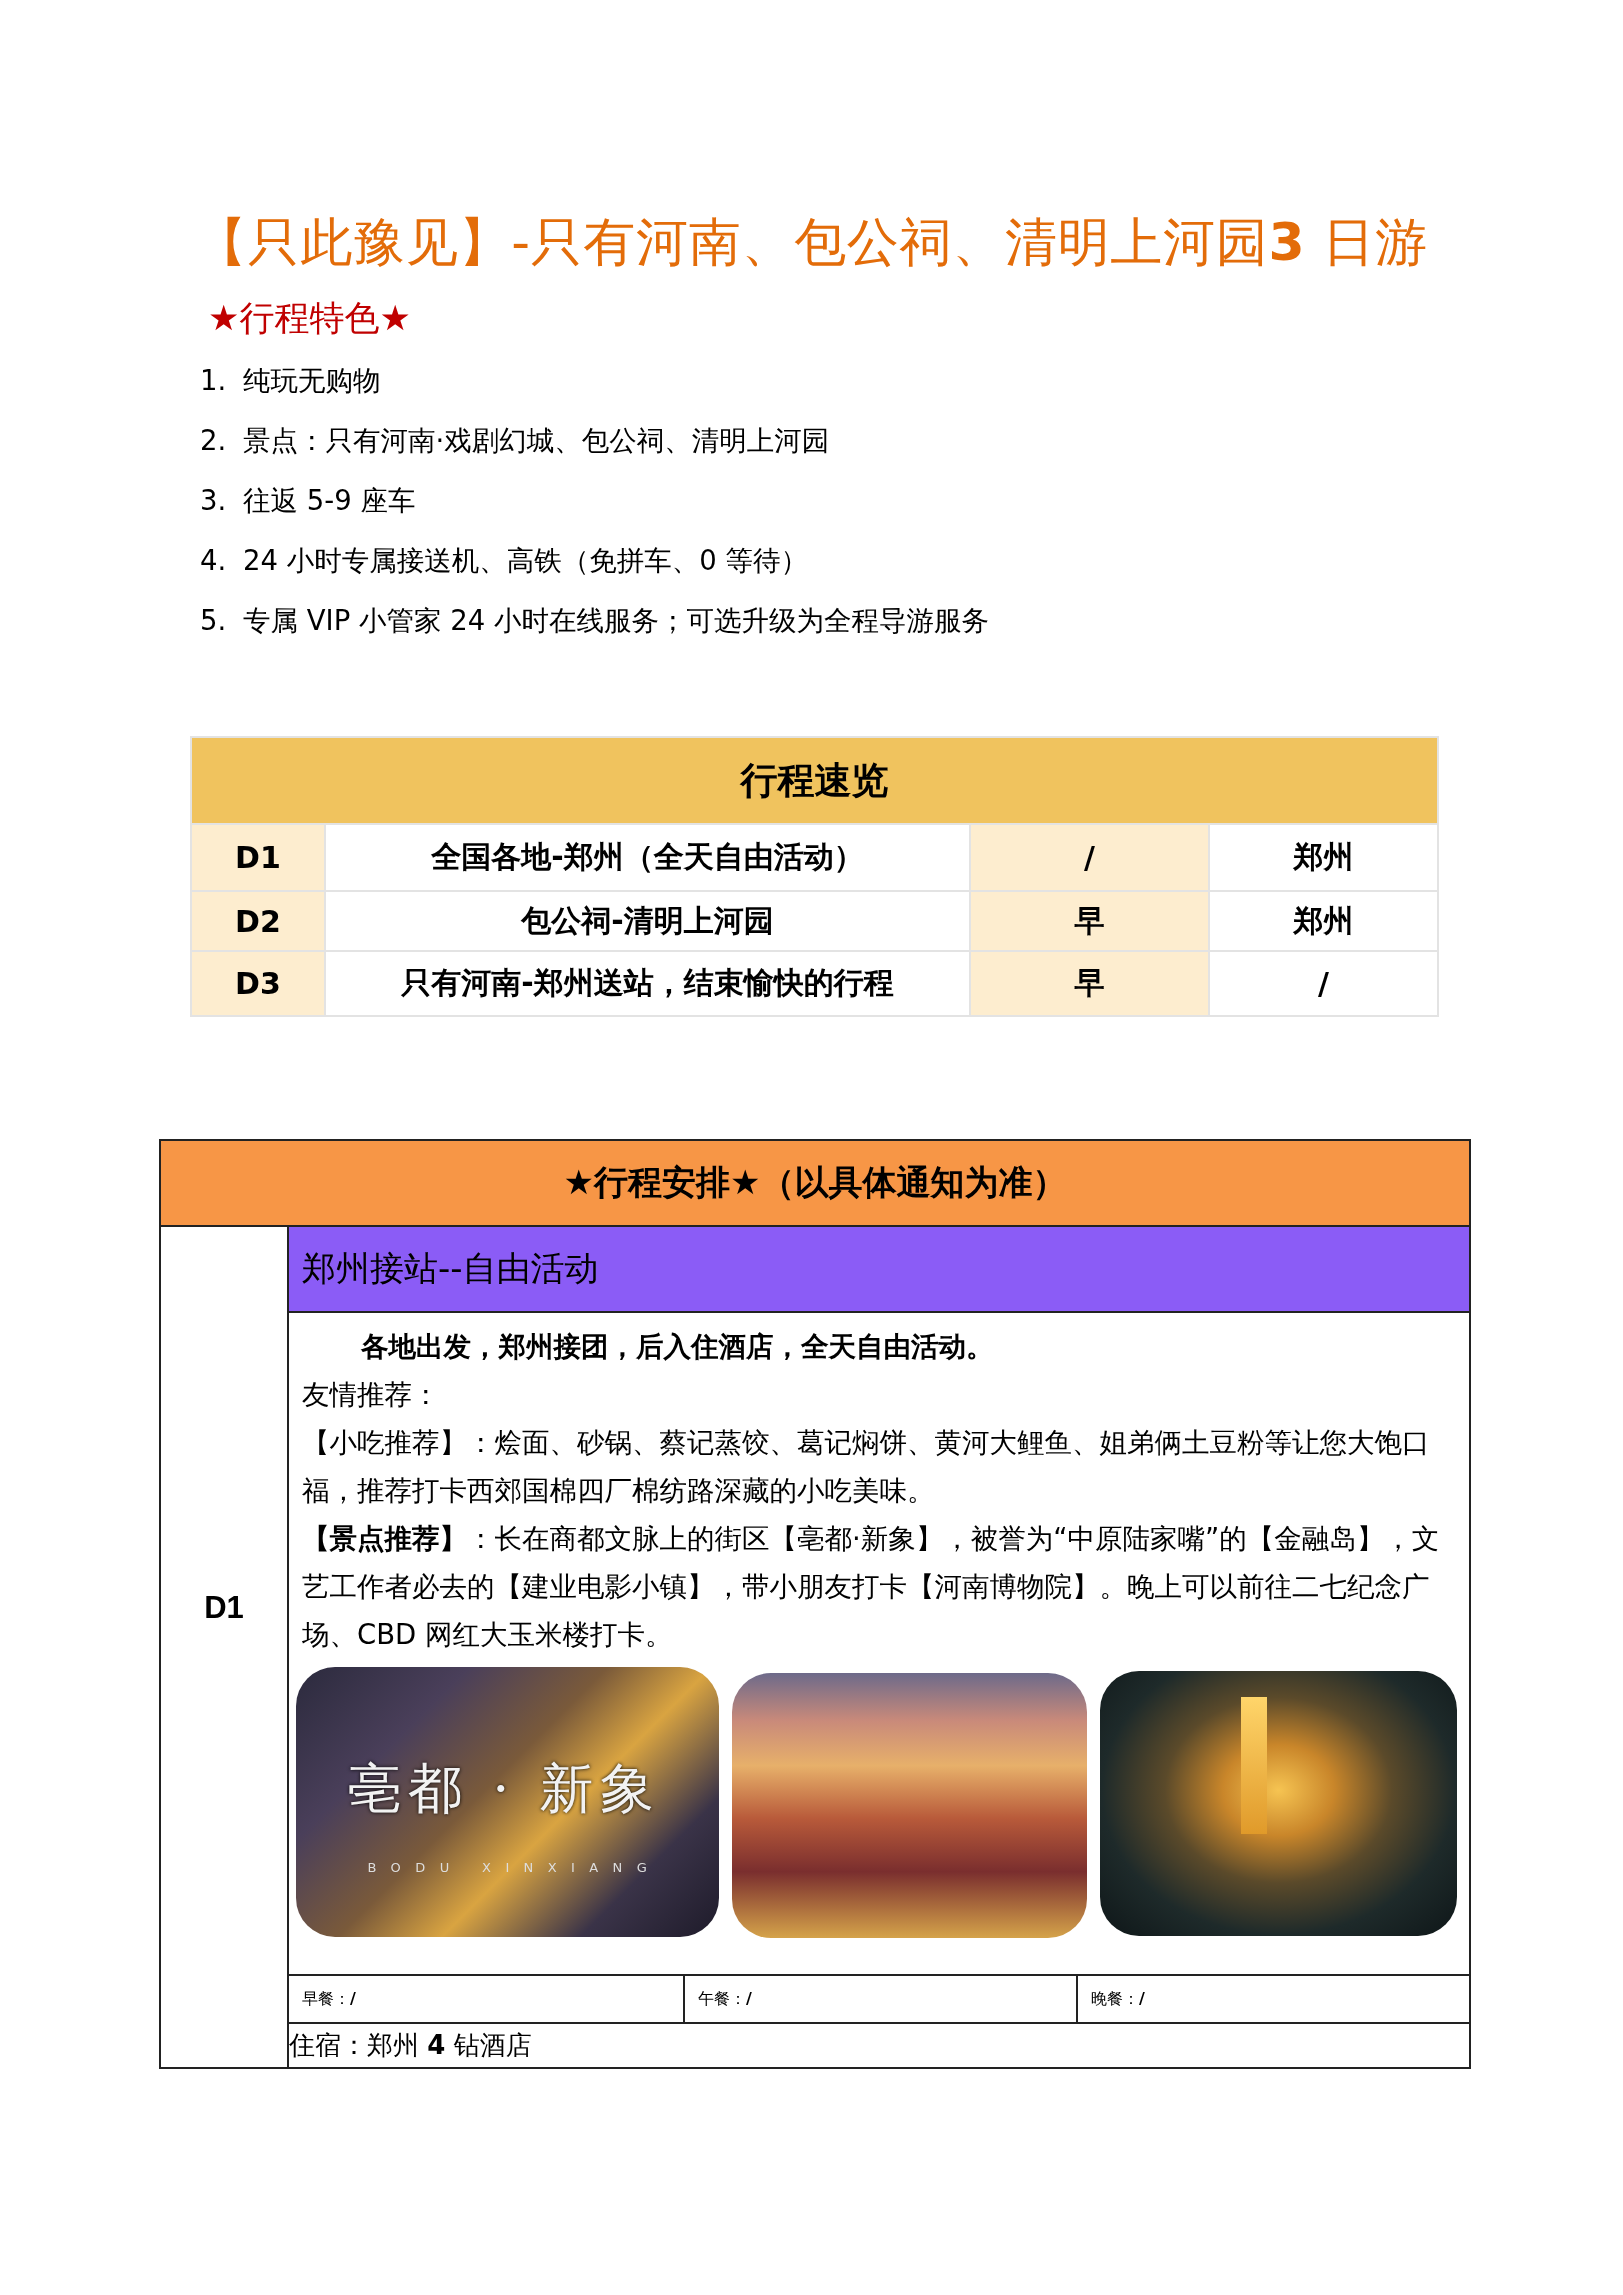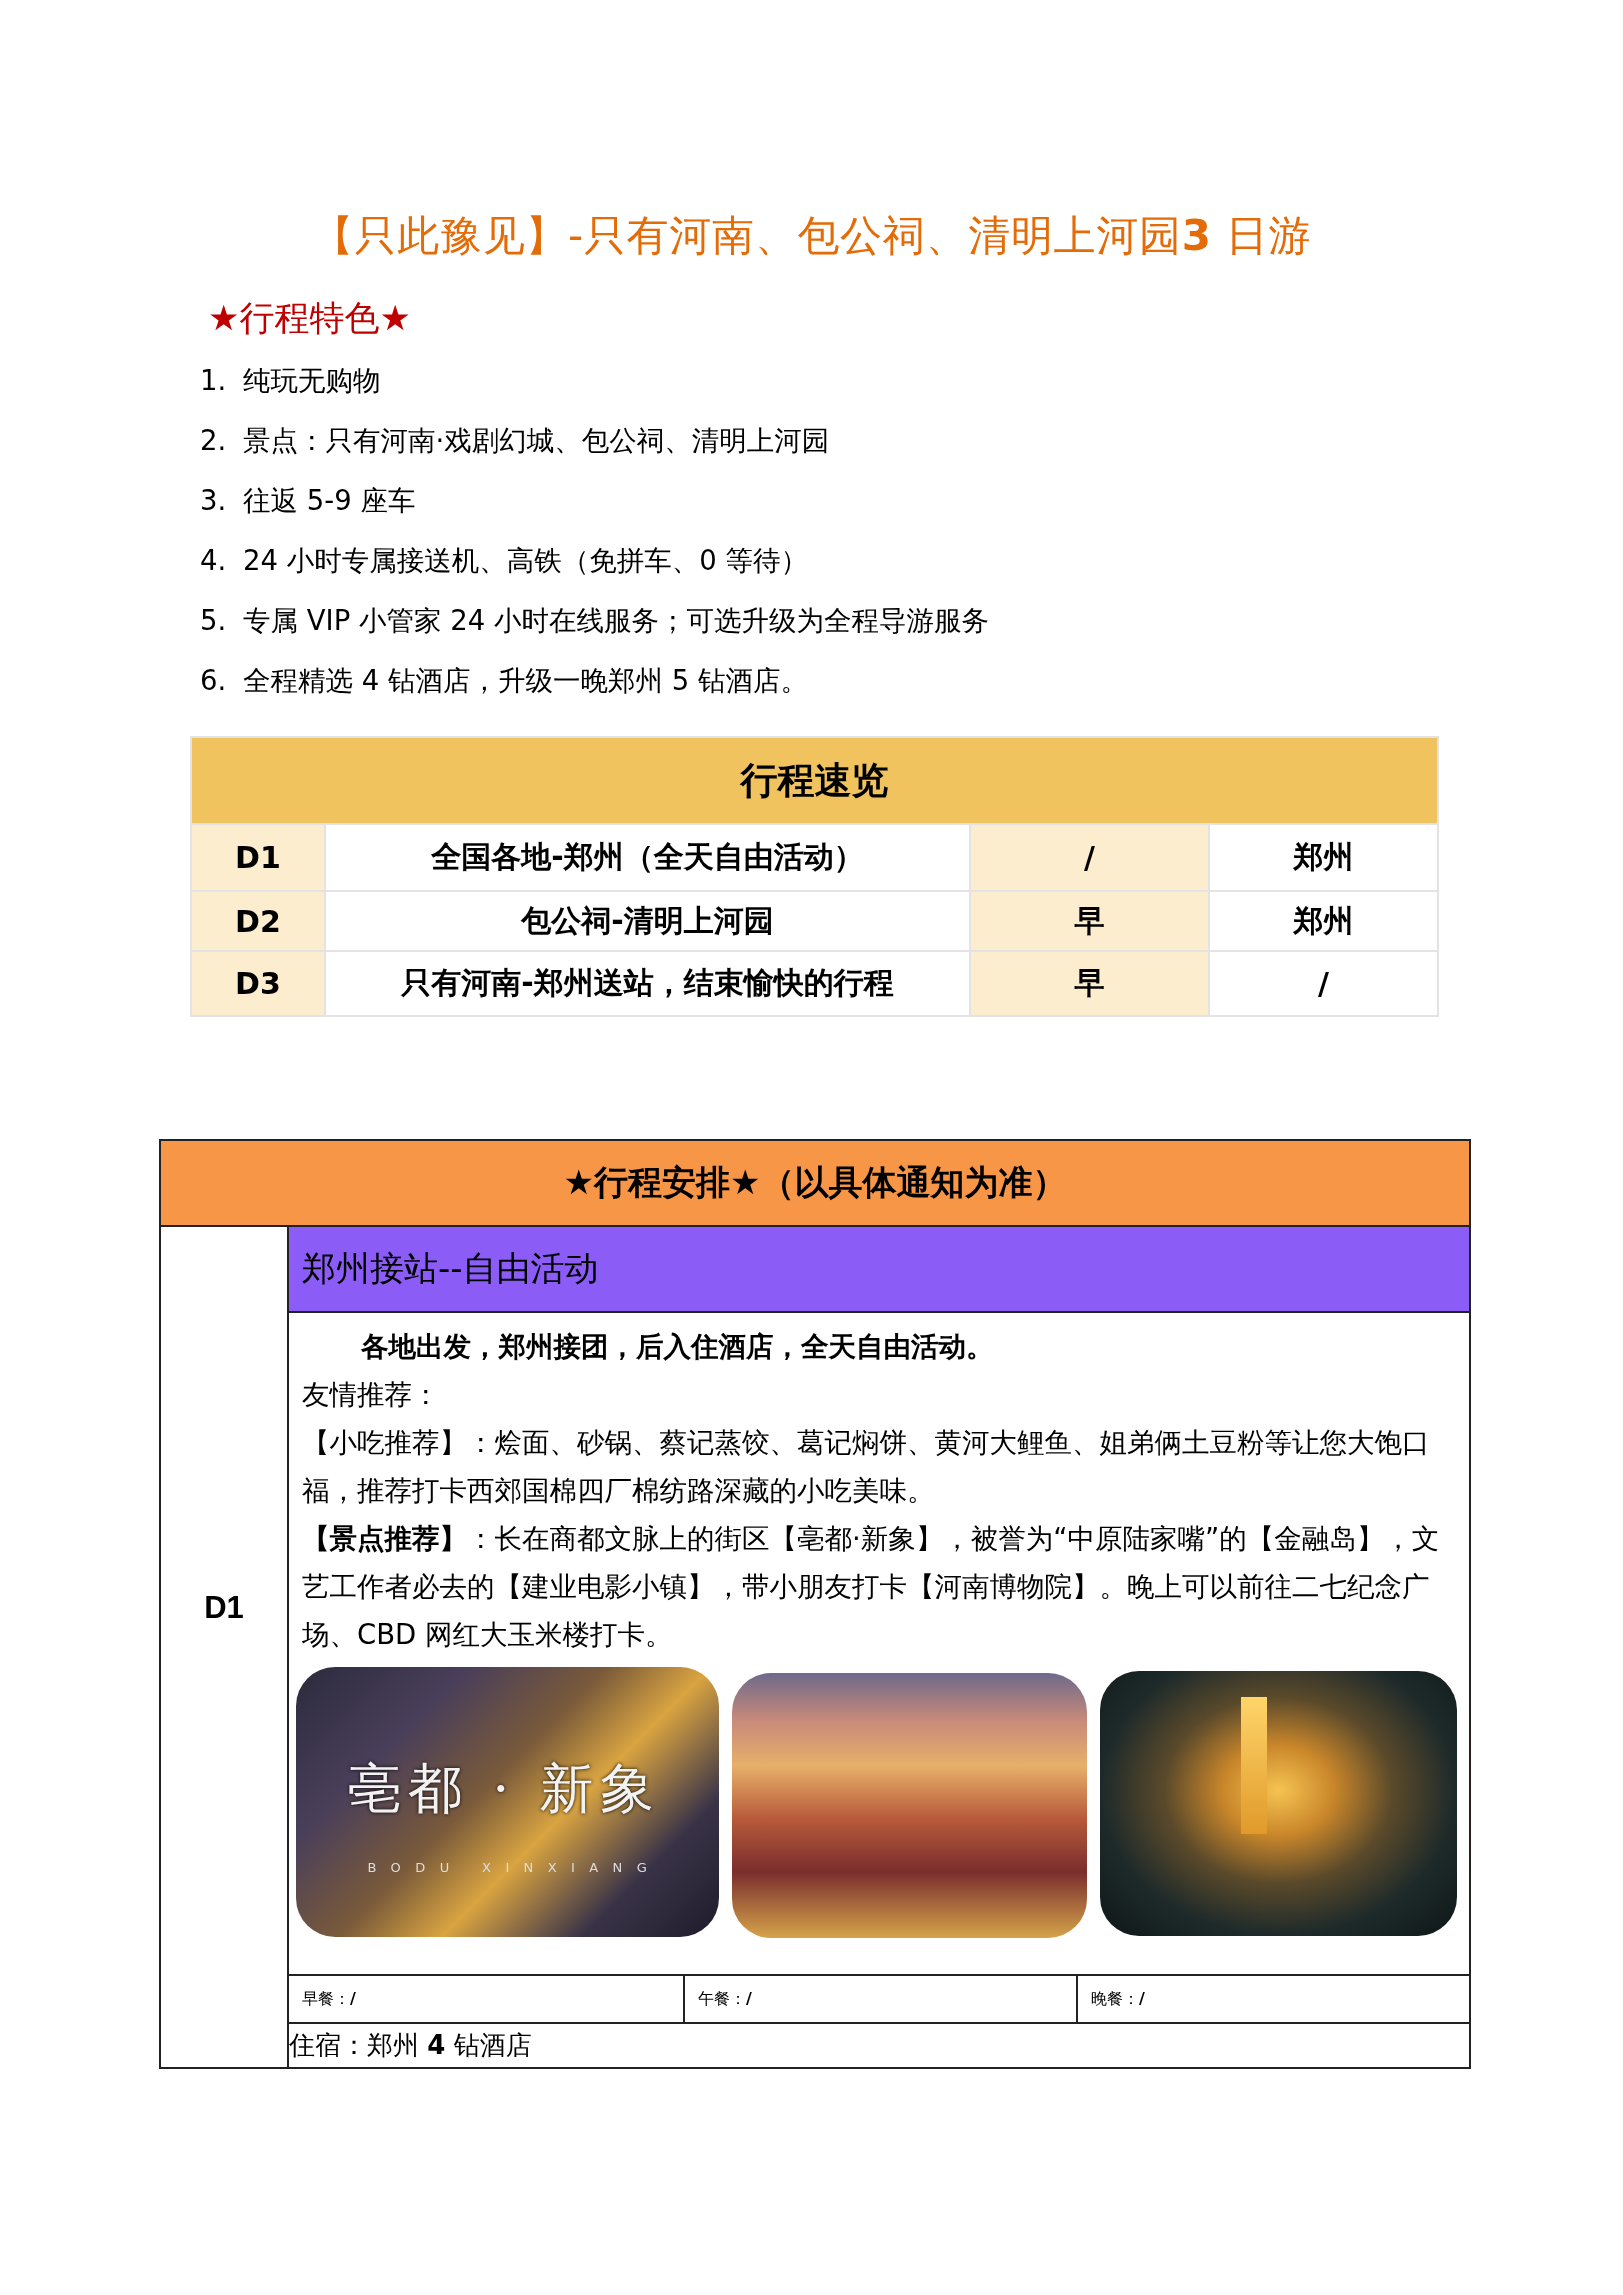--- a/index.html
+++ b/index.html
@@ -1,17 +1,17 @@
 <!DOCTYPE html>
 <html style="font-size:10.5px"><head>
 <meta charset="utf-8">
 <style>
   html, body { margin:0; padding:0; background:#ffffff; }
   body { width:1623px; height:2295px; position:relative; font-family:"DejaVu Sans", "Liberation Sans", sans-serif; color:#000; overflow:hidden; }
-  .title { position:absolute; left:0; top:208px; width:1623px; text-align:center; font-size:42px; color:#e36c09; letter-spacing:0.7px; }
+  .title { position:absolute; left:0; top:208px; width:1623px; text-align:center; font-size:52px; color:#e36c09; letter-spacing:0.7px; }
   .title .num { font-weight:bold; }
   .features-head { position:absolute; left:208px; top:295px; font-size:35px; color:#c00000; }
   .feature-list { position:absolute; left:200px; top:359px; margin:0; padding:0; list-style:none; }
   .feature-list li { font-size:27.5px; height:60px; line-height:42px; white-space:nowrap; }
   .feature-list .n { display:inline-block; width:43px; }
 
   
   .summary { position:absolute; left:190px; top:736px; width:1247px; border-collapse:collapse; table-layout:fixed; }
   .summary td, .summary th { border:2.6px solid #e3e3e3; text-align:center; padding:0; }
   .summary .band { background:#f0c35e; height:85px; font-size:37px; font-weight:bold; }
@@ -52,21 +52,20 @@
 <div class="title"><span>【只此豫见】-只有河南、包公祠、清明上河园</span><span class="num">3</span> <span>日游</span></div>
 
 <div class="features-head">★行程特色★</div>
 
 <ul class="feature-list">
   <li><span class="n">1.</span><span>纯玩无购物</span></li>
   <li><span class="n">2.</span><span>景点：只有河南·戏剧幻城、包公祠、清明上河园</span></li>
   <li><span class="n">3.</span><span>往返 5-9 座车</span></li>
   <li><span class="n">4.</span><span>24 小时专属接送机、高铁（免拼车、0 等待）</span></li>
   <li><span class="n">5.</span><span>专属 VIP 小管家 24 小时在线服务；可选升级为全程导游服务</span></li>
-  <li><span class="n">6.</span><span>全程精选 4 钻酒店，升级一晚郑州 5 钻酒店。</span></li>
 </ul>
 
 <table class="summary">
   <colgroup>
       <col style="width:134px">
       <col style="width:645px">
       <col style="width:239px">
       <col style="width:229px">
     </colgroup>
   <tbody>

